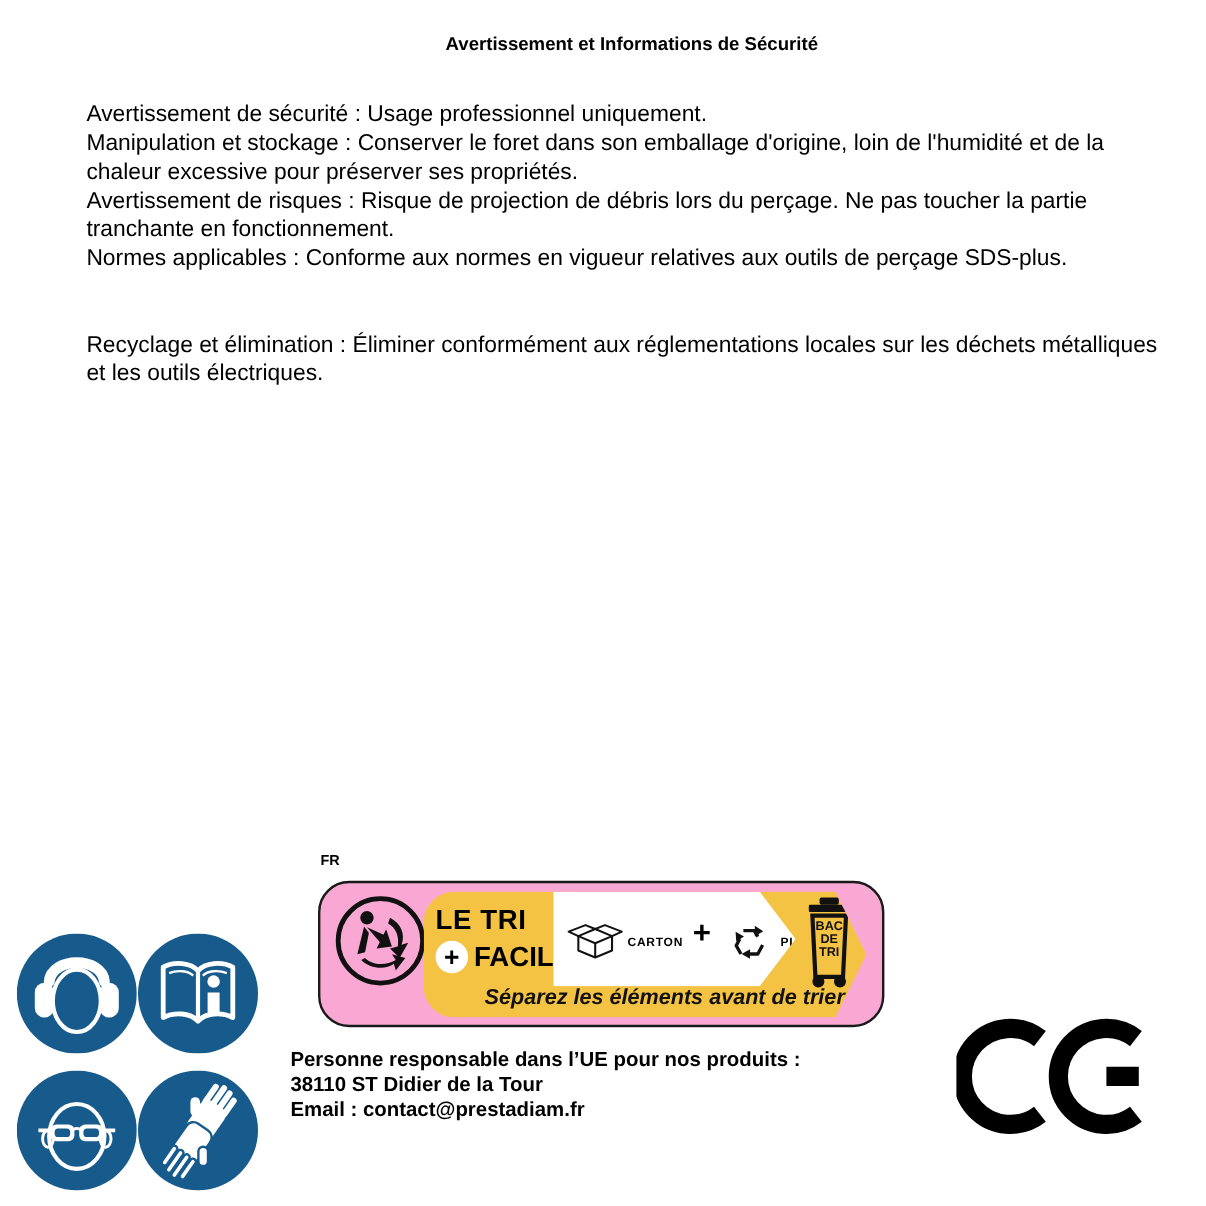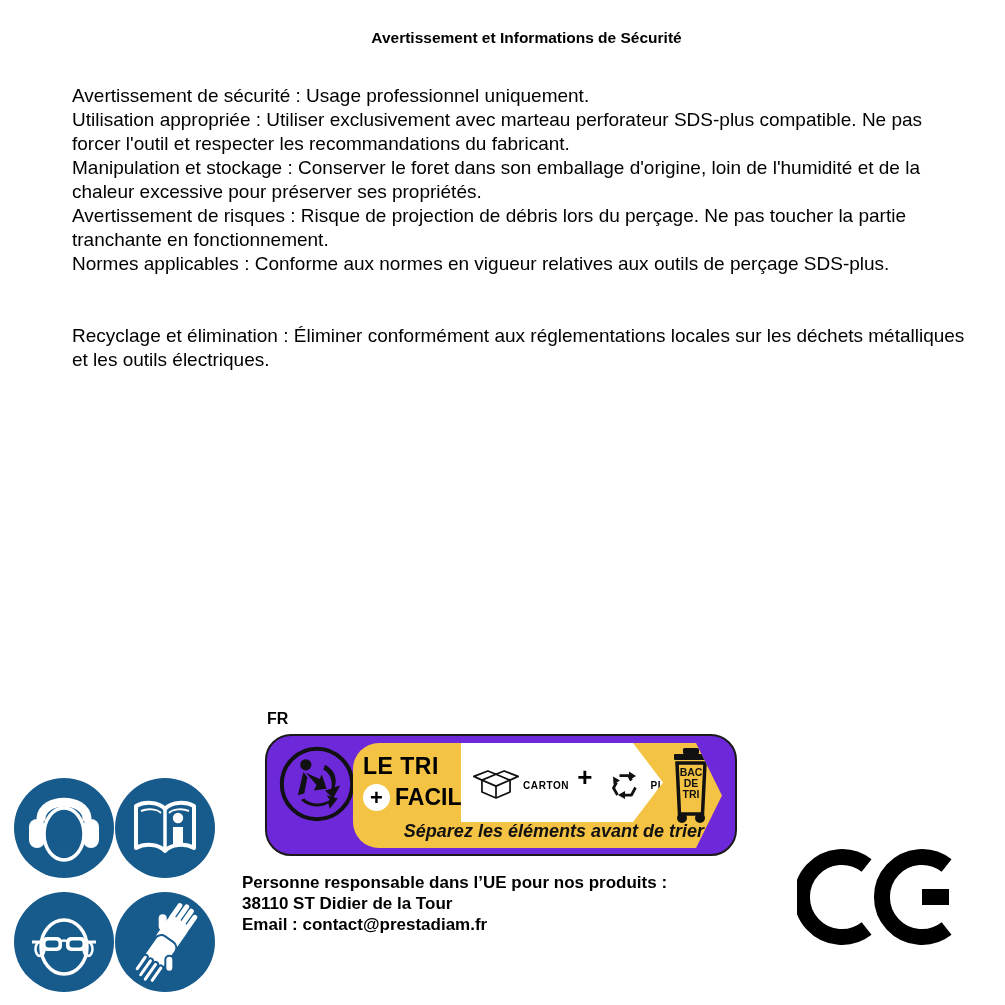--- a/index.html
+++ b/index.html
@@ -15,24 +15,24 @@
     text-align:center; font-size:15.5px; font-weight:bold;padding-left:48px;
   }
   .body-text{
     position:absolute; left:72px; top:84px; width:893px;
     font-size:19px; line-height:24px;
   }
   .body-text p{ margin:0; }
   .recycle-par{ margin-top:48px !important; }
 
   
-  .fr-code{ position:absolute; left:267px; top:710px; font-size:16px; font-weight:bold; }
+  .fr-code{ position:absolute; left:267px; top:710px; font-size:12px; font-weight:bold; }
   .tri-label{
     position:absolute; left:265px; top:734px; width:472px; height:122px;
-    background:#6d28d9; border:2.5px solid #1a1a1a; border-radius:26px;
+    background:#f9a8d4; border:2.5px solid #1a1a1a; border-radius:26px;
   }
   .triman{ position:absolute; left:10px; top:8px; width:80px; height:80px; }
   .tri-band{
     position:absolute; left:86px; top:7px; width:369px; height:105px;
     background:#F5C344; border-radius:26px 0 0 26px;
     clip-path:polygon(0 0, calc(100% - 26px) 0, 100% 50%, calc(100% - 26px) 100%, 0 100%);
   }
   .letri{ position:absolute; left:10px; top:10px; }
   .letri-l1{ font-size:23px; font-weight:bold; letter-spacing:.5px; }
   .letri-l2{ display:flex; align-items:center; margin-top:4px; }
@@ -78,21 +78,20 @@
   
   .ce-mark{ position:absolute; left:797px; top:845px; width:170px; height:104px; }
 </style>
 </head>
 <body>
 
 <div class="page-title">Avertissement et Informations de Sécurité</div>
 
 <div class="body-text">
   <p>Avertissement de sécurité : Usage professionnel uniquement.</p>
-  <p>Utilisation appropriée : Utiliser exclusivement avec marteau perforateur SDS-plus compatible. Ne pas forcer l'outil et respecter les recommandations du fabricant.</p>
   <p>Manipulation et stockage : Conserver le foret dans son emballage d'origine, loin de l'humidité et de la chaleur excessive pour préserver ses propriétés.</p>
   <p>Avertissement de risques : Risque de projection de débris lors du perçage. Ne pas toucher la partie tranchante en fonctionnement.</p>
   <p>Normes applicables : Conforme aux normes en vigueur relatives aux outils de perçage SDS-plus.</p>
   <p class="recycle-par">Recyclage et élimination : Éliminer conformément aux réglementations locales sur les déchets métalliques et les outils électriques.</p>
 </div>
 
 <div class="fr-code">FR</div>
 
 <div class="tri-label">
 

